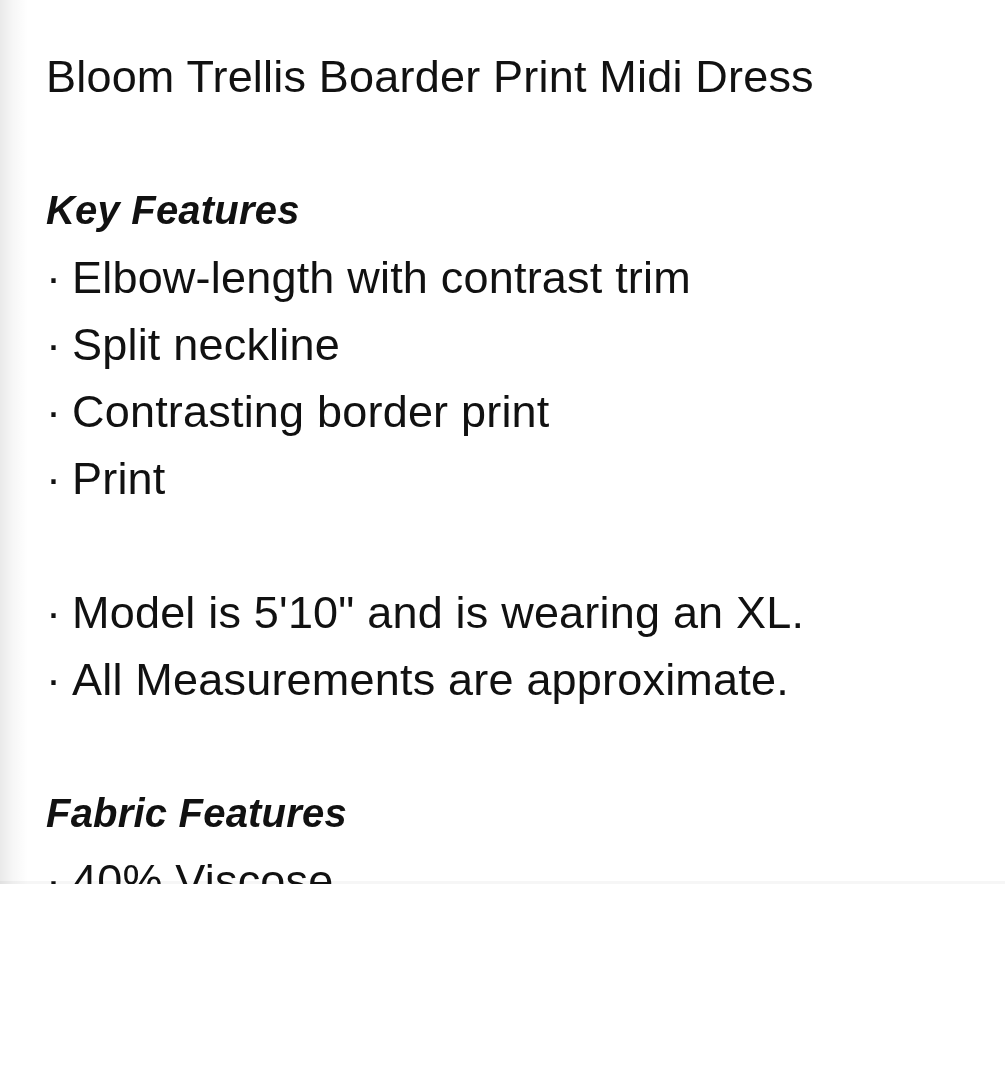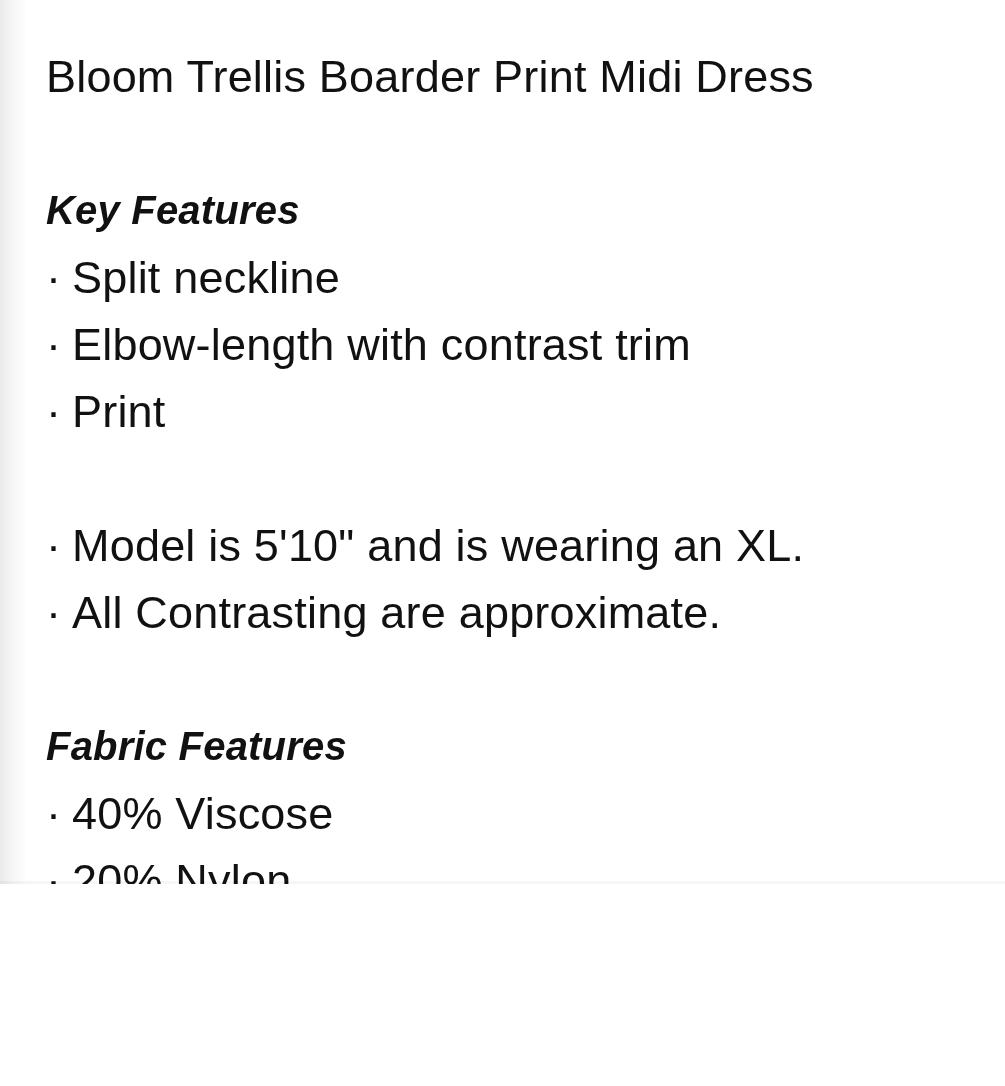--- a/index.html
+++ b/index.html
@@ -86,30 +86,31 @@
 
 <div class="page">
 
   <div class="content">
 
     <h1 class="title">Bloom Trellis Boarder Print Midi Dress</h1>
 
     <section class="sec">
       <h2 class="heading">Key Features</h2>
       <ul class="items">
+        <li class="item"><span class="bullet">·</span><span>Elbow-length with contrast trim</span></li>
         <li class="item"><span class="bullet">·</span><span>Split neckline</span></li>
-        <li class="item"><span class="bullet">·</span><span>Elbow-length with contrast trim</span></li>
+        <li class="item"><span class="bullet">·</span><span>Contrasting border print</span></li>
         <li class="item"><span class="bullet">·</span><span>Print</span></li>
       </ul>
     </section>
 
     <section class="sec">
       <ul class="items">
         <li class="item"><span class="bullet">·</span><span>Model is 5'10" and is wearing an XL.</span></li>
-        <li class="item"><span class="bullet">·</span><span>All Contrasting are approximate.</span></li>
+        <li class="item"><span class="bullet">·</span><span>All Measurements are approximate.</span></li>
       </ul>
     </section>
 
     <section class="sec">
       <h2 class="heading">Fabric Features</h2>
       <ul class="items">
         <li class="item"><span class="bullet">·</span><span>40% Viscose</span></li>
         <li class="item"><span class="bullet">·</span><span>20% Nylon</span></li>
       </ul>
     </section>

